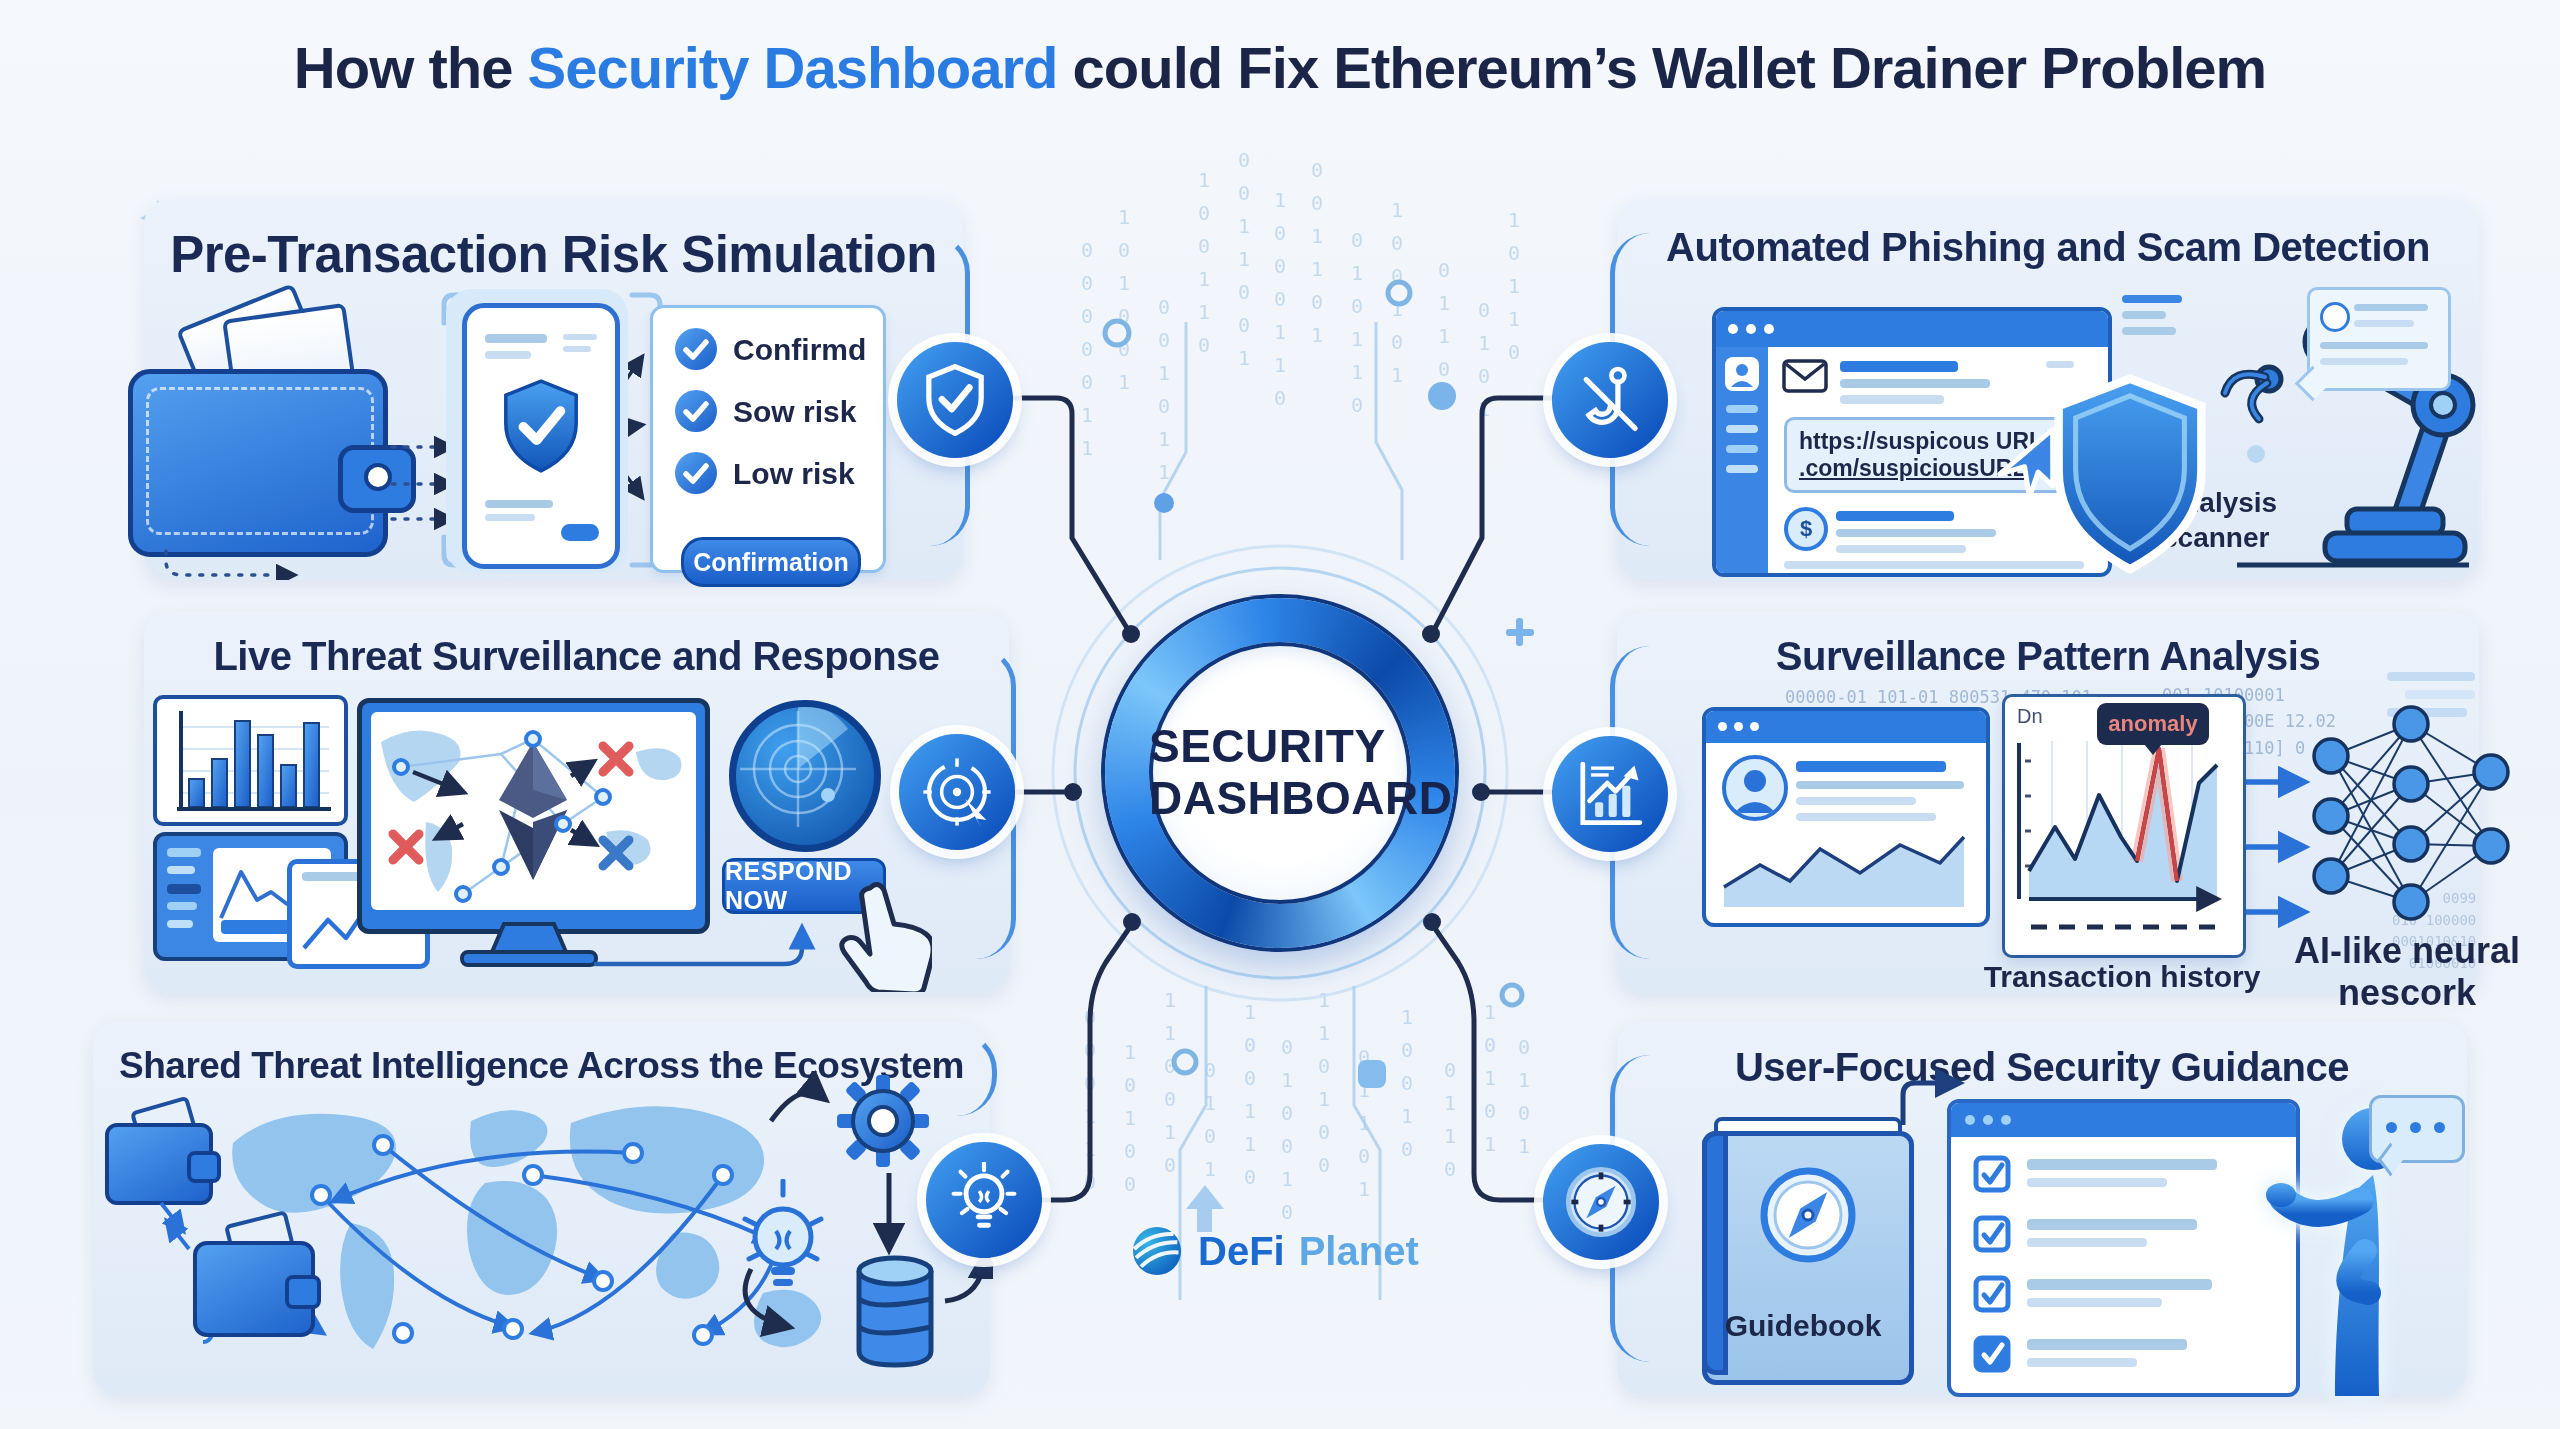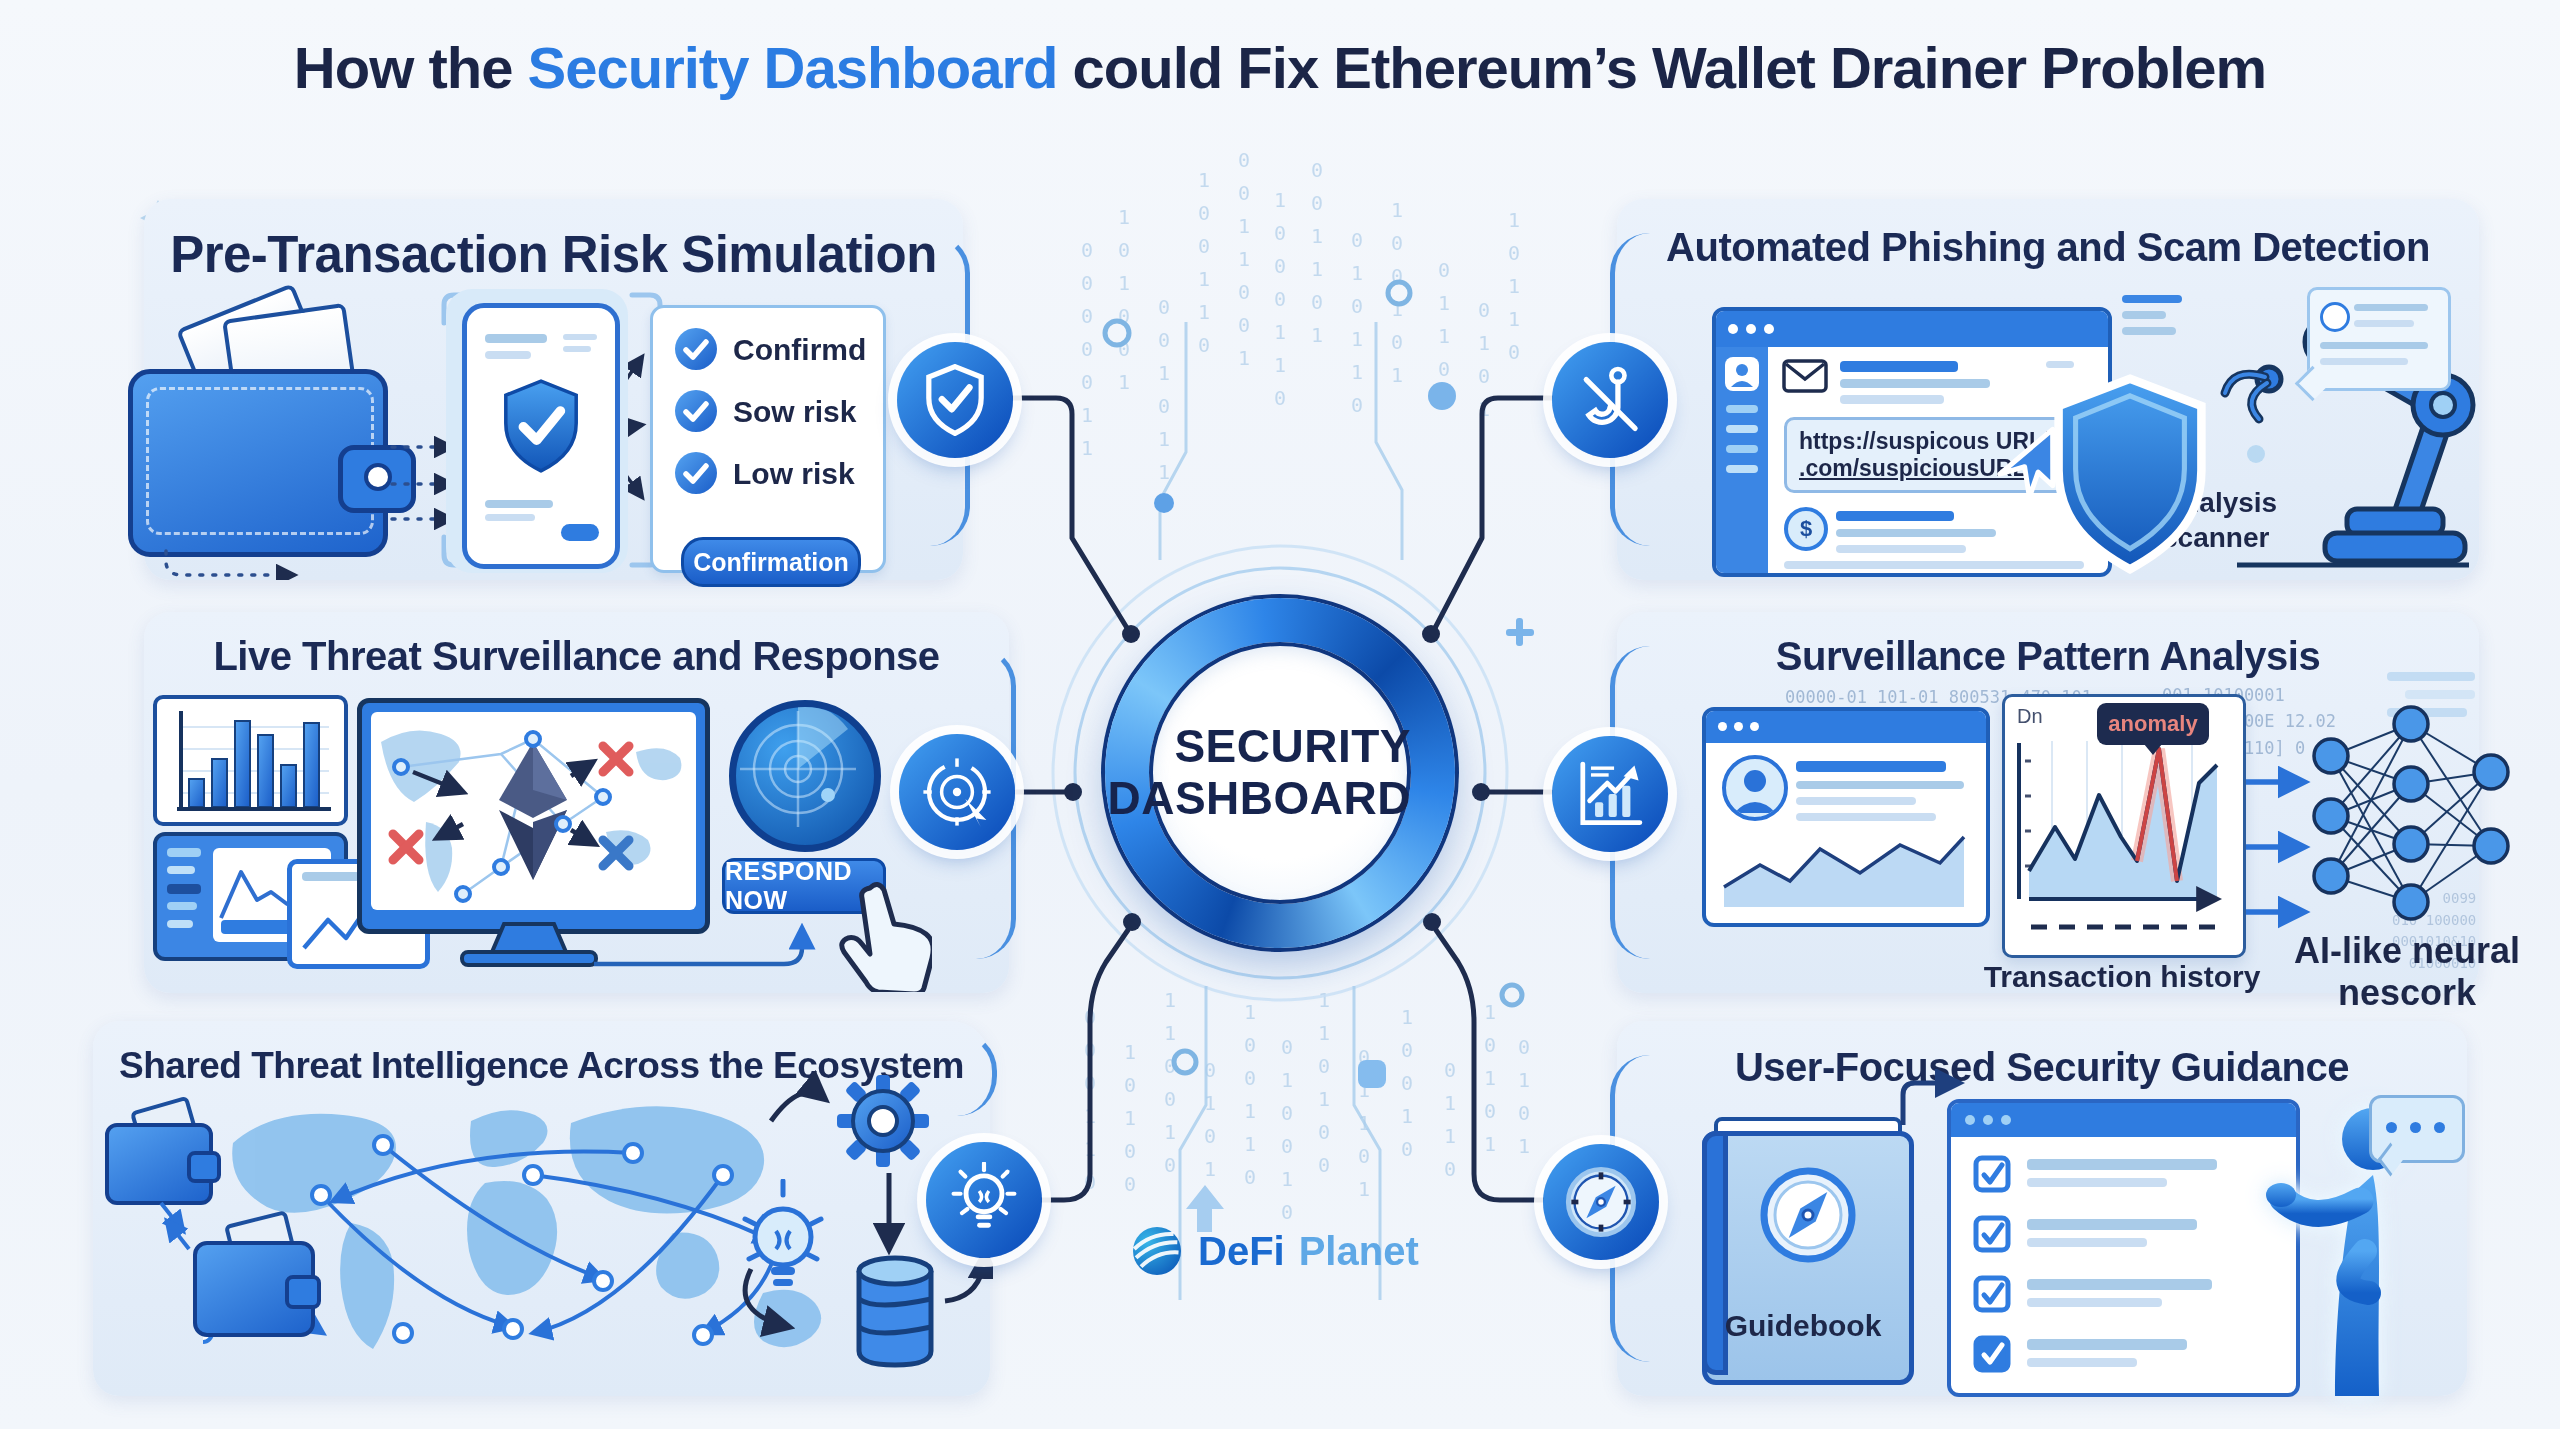--- a/index.html
+++ b/index.html
@@ -27,21 +27,21 @@
     background:linear-gradient(135deg,#43a0f2 0%,#1155c0 85%);
     box-shadow:0 0 0 9px rgba(255,255,255,.9),0 10px 20px rgba(30,90,180,.35);
     display:flex;align-items:center;justify-content:center;z-index:6;}
   
   .ring{position:absolute;left:1105px;top:598px;width:350px;height:350px;border-radius:50%;
     background:conic-gradient(from 200deg,#0c4aa8,#2e85e8,#7cc6f9,#2e85e8,#0c4aa8,#2e85e8,#7cc6f9,#0c4aa8);
     box-shadow:0 0 0 4px #10367e,0 16px 38px rgba(30,90,180,.30);z-index:5;}
   .ring-inner{position:absolute;inset:44px;border-radius:50%;
     background:radial-gradient(circle at 50% 40%,#ffffff 55%,#e9f2fb 100%);
     box-shadow:inset 0 0 0 4px #10367e,inset 0 8px 18px rgba(120,160,210,.25);
-    display:flex;flex-direction:column;align-items:flex-end;justify-content:center;}
+    display:flex;flex-direction:column;align-items:flex-start;justify-content:center;}
   .ring-inner div{font-size:46px;font-weight:800;color:#16244e;letter-spacing:.5px;line-height:1.12;}
   
   .bar{position:absolute;border-radius:4px;}
   .b-blue{background:#2f7ce0;} .b-mid{background:#a9cbe8;} .b-light{background:#c9ddf2;}
   .card-white{position:absolute;background:#fff;border-radius:14px;}
   .btn{display:flex;align-items:center;justify-content:center;color:#fff;font-weight:800;
     background:linear-gradient(180deg,#3f8ae8,#1a5dc8);border:3px solid #0e4aa6;border-radius:22px;}
   .bin-col{position:absolute;writing-mode:vertical-rl;text-orientation:upright;
     font-family:"DejaVu Sans Mono",monospace;font-size:20px;letter-spacing:9px;
     color:#9cc2e4;opacity:.55;z-index:1;}

